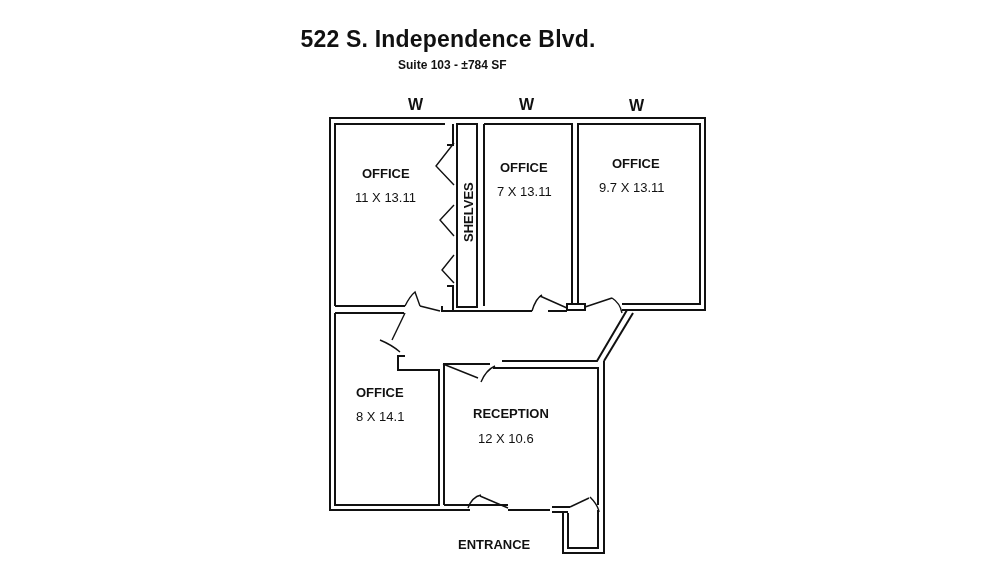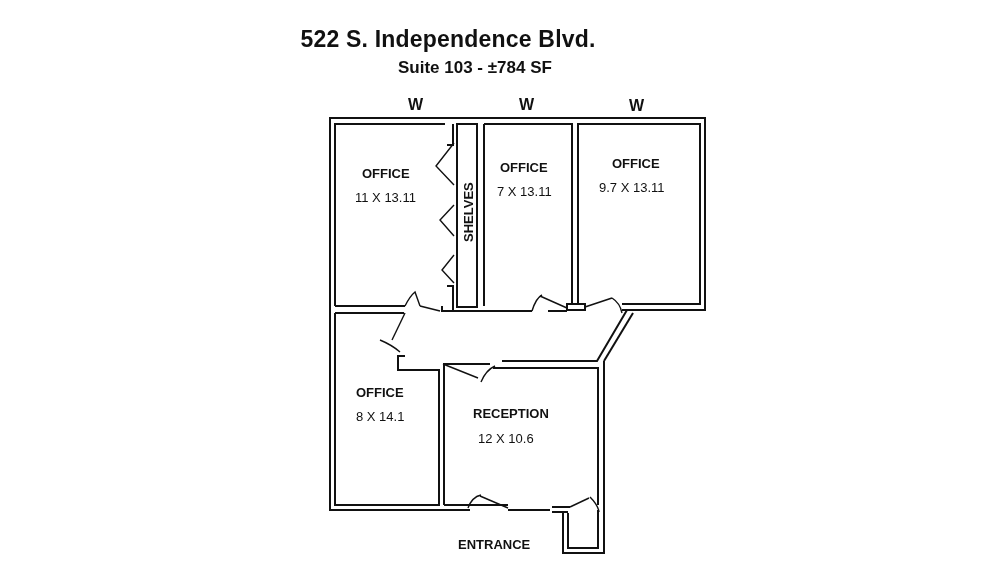--- a/index.html
+++ b/index.html
@@ -1,18 +1,18 @@
 <!DOCTYPE html>
 <html><head>
 <meta charset="utf-8">
 <style>
   html, body { margin: 0; padding: 0; background: #ffffff; }
   body { width: 1000px; height: 586px; position: relative; overflow: hidden; font-family: "Liberation Sans", sans-serif; }
   .title { position: absolute; left: 0; width: 896px; text-align: center; top: 26px; font-size: 23px; font-weight: bold; color: #111; letter-spacing: 0.2px; }
-  .subtitle { position: absolute; left: 398px; top: 58px; font-size: 17px; font-weight: bold; color: #111; }
+  .subtitle { position: absolute; left: 398px; top: 58px; font-size: 12px; font-weight: bold; color: #111; }
   svg { position: absolute; left: 0; top: 0; }
   .wall { fill: none; stroke: #111; stroke-width: 2; }
   .thin { fill: none; stroke: #111; stroke-width: 1.4; }
   .lbl { font-family: "Liberation Sans", sans-serif; font-weight: bold; fill: #111; font-size: 13px; }
   .dim { font-family: "Liberation Sans", sans-serif; fill: #111; font-size: 13px; }
   .wmark { font-family: "Liberation Sans", sans-serif; font-weight: bold; fill: #111; font-size: 16px; }
 </style>
 </head>
 <body>
 

